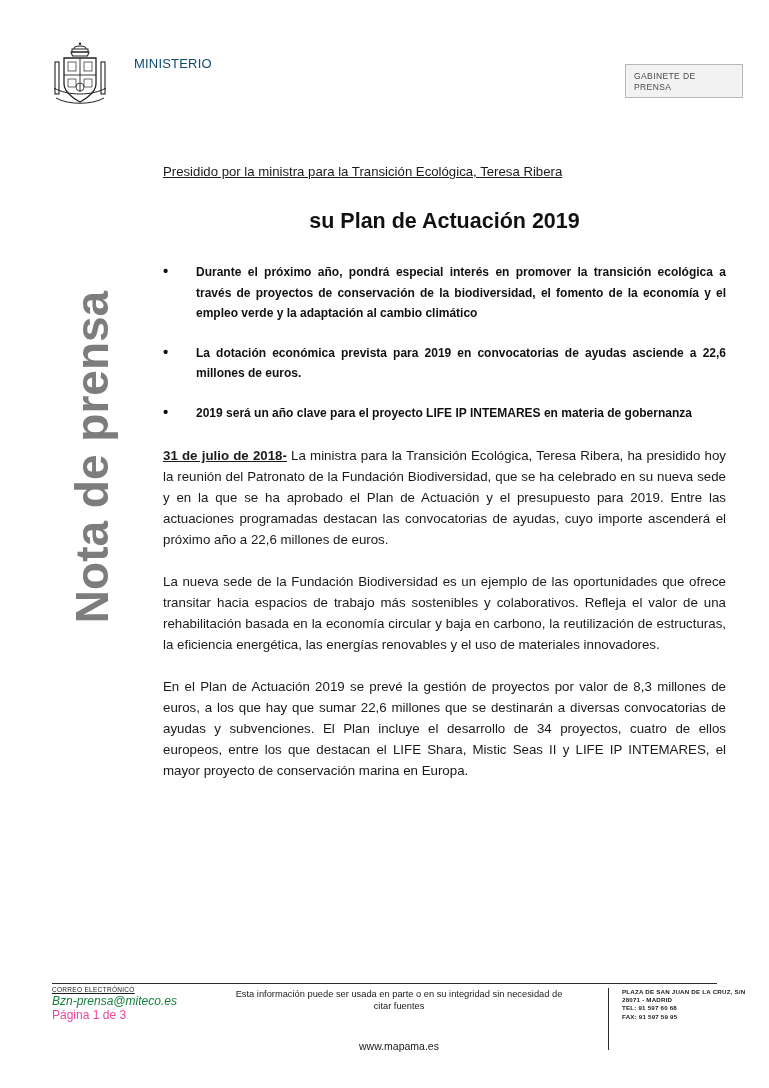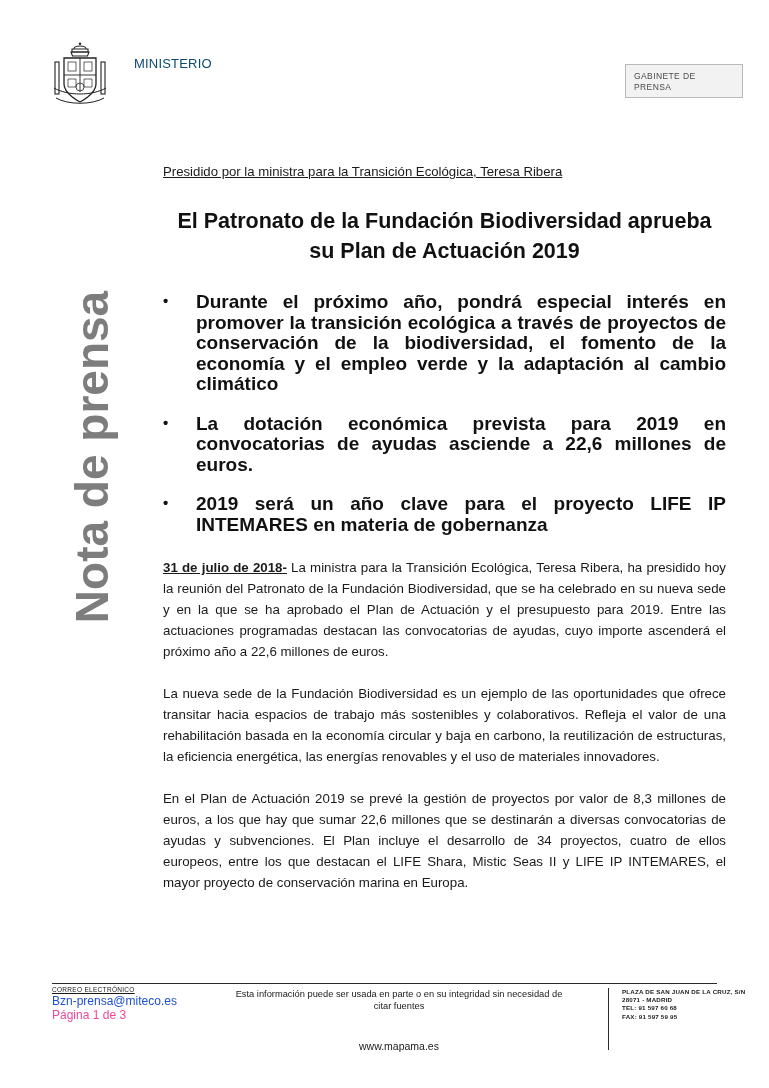--- a/index.html
+++ b/index.html
@@ -110,21 +110,21 @@
   }
   h1.headline span { display: block; }
 
   ul.bullets {
     list-style: none;
     margin: 0 0 22px 0;
     padding: 0;
   }
   ul.bullets li {
     position: relative;
-    font-size: 19px;
+    font-size: 12px;
     font-weight: bold;
     line-height: 20.5px;
     text-align: justify;
     padding-left: 33px;
     margin-bottom: 19px;
     color: #111;
   }
   ul.bullets li:before {
     content: "\2022";
     position: absolute;
@@ -172,22 +172,23 @@
   .footer-left .mail-label {
     font-size: 6.5px;
     letter-spacing: 0.3px;
     color: #1a1a1a;
     text-decoration: underline;
     display: block;
     margin-bottom: 1px;
   }
   .footer-left .mail {
     font-size: 12px;
-    color: #1d4ed8;
-    display: block;
+    color: #15803d;
+    display: block;
+    font-style: italic;
   }
   .footer-left .page-num {
     font-size: 12px;
     display: block;
     color: #ec4899;
   }
 
   .footer-center {
     position: absolute;
     left: 182px;
@@ -275,21 +276,20 @@
     </div>
   </div>
 
   <div class="side-title">Nota de prensa</div>
 
   <div class="content">
 
     <div class="kicker">Presidido por la ministra para la Transición Ecológica, Teresa Ribera</div>
 
     <h1 class="headline">
-      <span>El Patronato de la Fundación Biodiversidad aprueba</span>
       <span>su Plan de Actuación 2019</span>
     </h1>
 
     <ul class="bullets">
       <li>Durante el próximo año, pondrá especial interés en promover la transición ecológica a través de proyectos de conservación de la biodiversidad, el fomento de la economía y el empleo verde y la adaptación al cambio climático</li>
       <li>La dotación económica prevista para 2019 en convocatorias de ayudas asciende a 22,6 millones de euros.</li>
       <li>2019 será un año clave para el proyecto LIFE IP INTEMARES en materia de gobernanza</li>
     </ul>
 
     <p class="body"><span class="dateline">31 de julio de 2018-</span><span> La ministra para la Transición Ecológica, Teresa Ribera, ha presidido hoy la reunión del Patronato de la Fundación Biodiversidad, que se ha celebrado en su nueva sede y en la que se ha aprobado el Plan de Actuación y el presupuesto para 2019. Entre las actuaciones programadas destacan las convocatorias de ayudas, cuyo importe ascenderá el próximo año a 22,6 millones de euros.</span></p>

